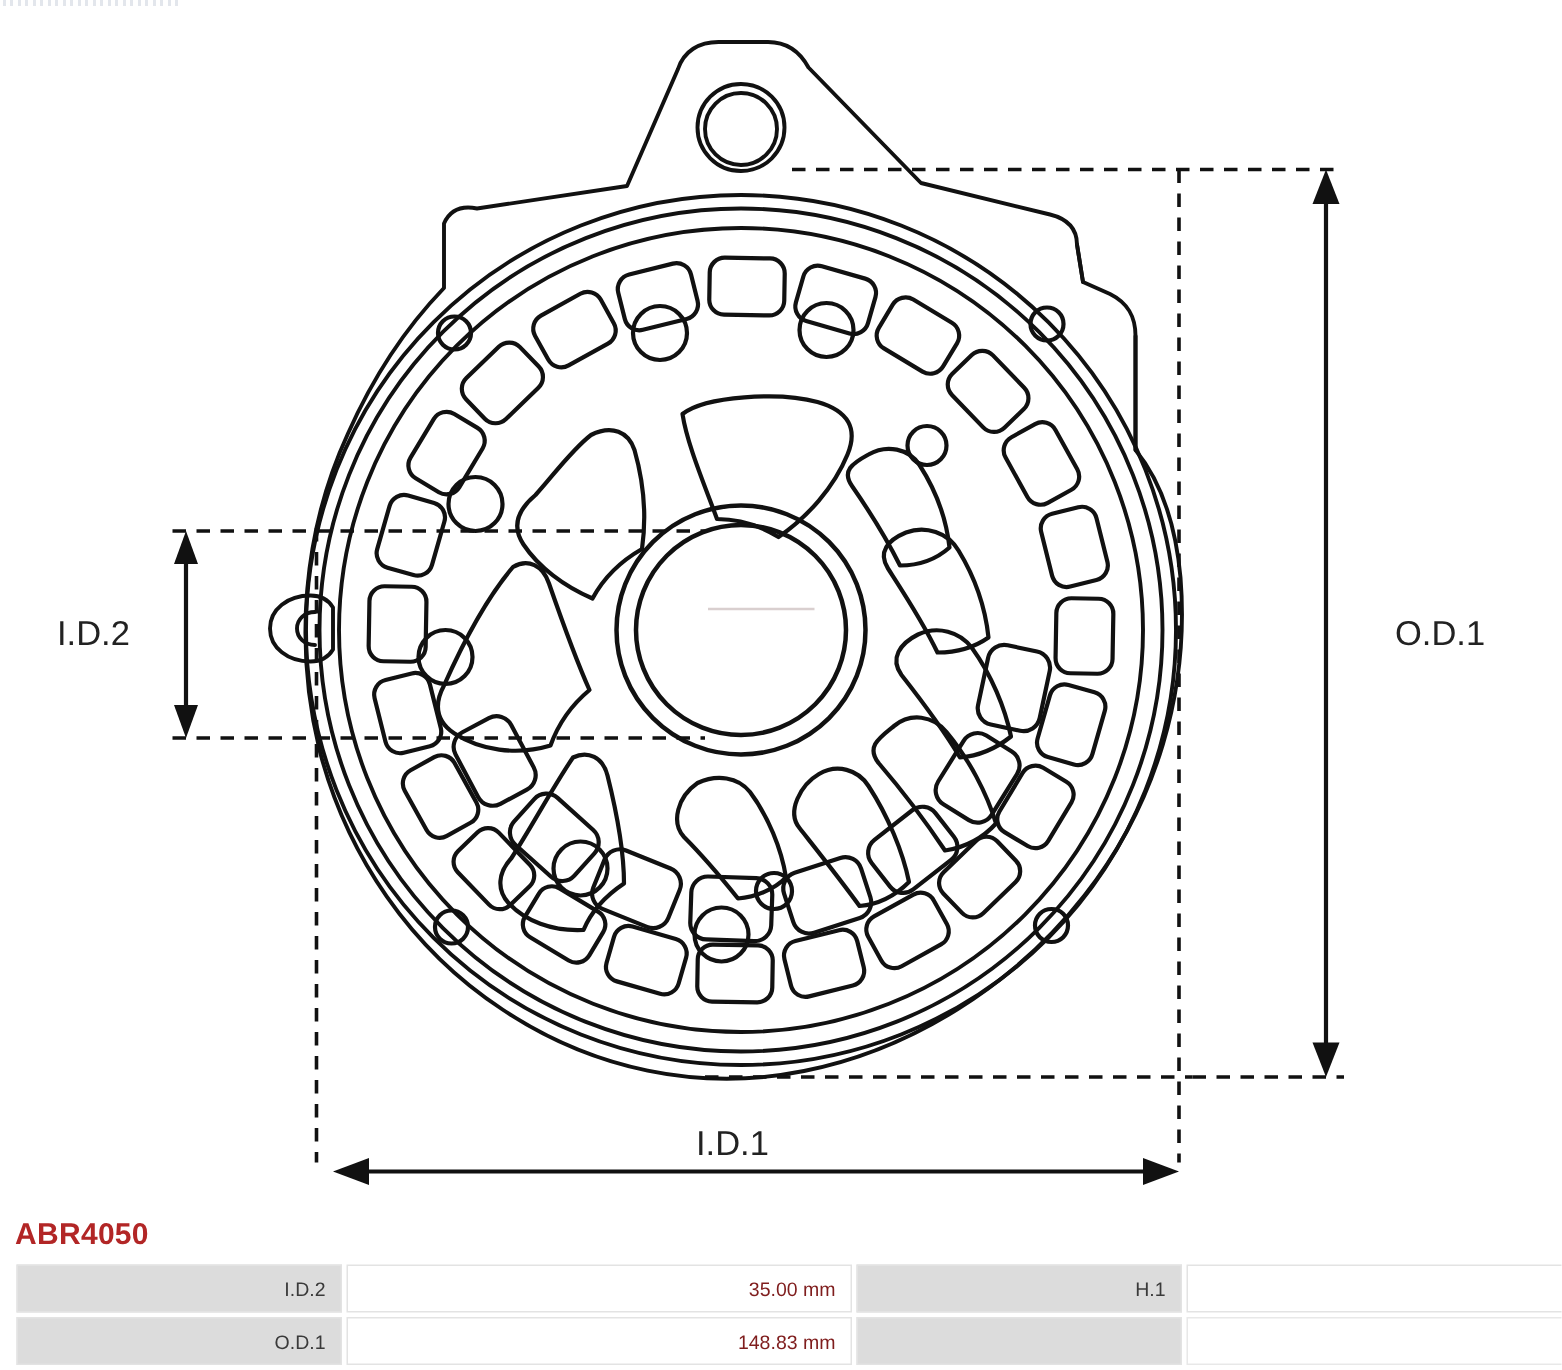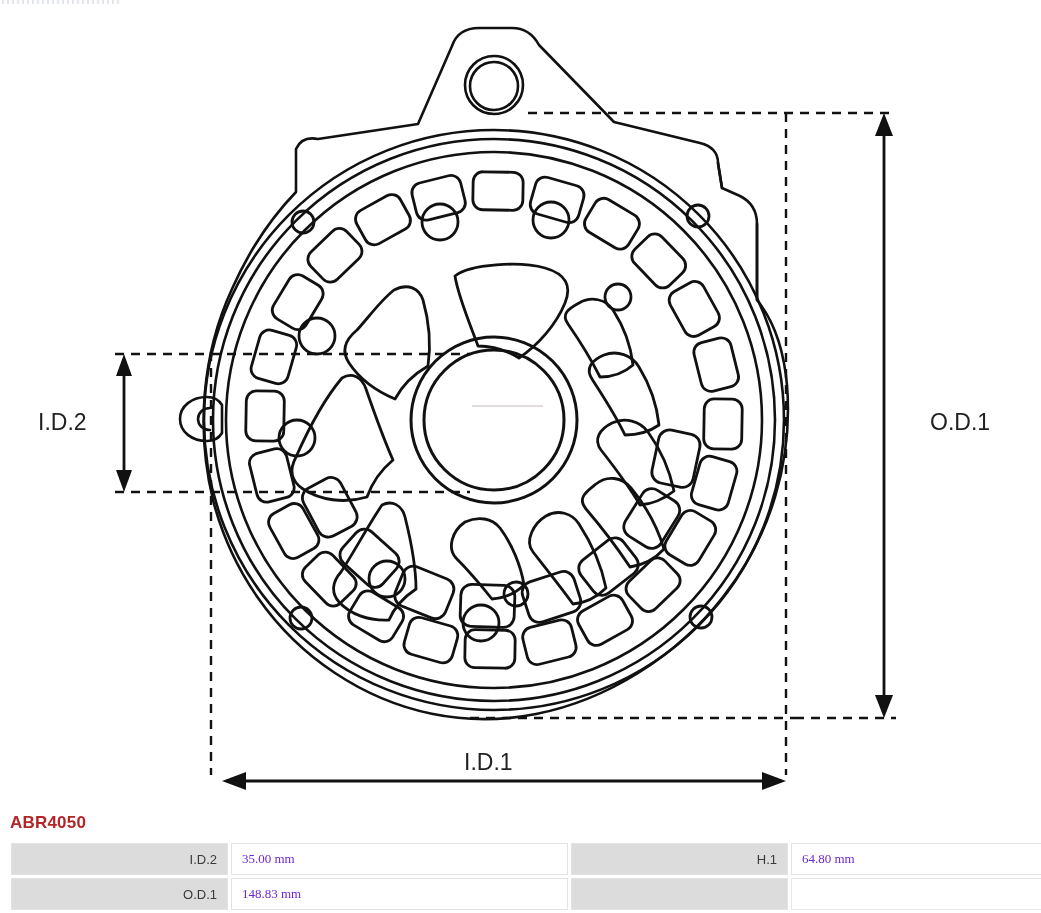--- a/index.html
+++ b/index.html
@@ -28,21 +28,21 @@
     width: 1041px;
     height: 805px;
   }
   .drawing-wrap svg {
     display: block;
   }
   .part-title {
     position: absolute;
     left: 10px;
     top: 812px;
-    font-size: 17px;
+    font-size: 20px;
     font-weight: 600;
     letter-spacing: 0.2px;
     color: #b22626;
     line-height: 22px;
     white-space: nowrap;
   }
   .spec-table {
     position: absolute;
     left: 8px;
     top: 840px;
@@ -61,24 +61,23 @@
     overflow: hidden;
   }
   .spec-table td.cell-label {
     background: #dcdcdc;
     text-align: right;
     color: #3a3a3a;
     width: 195px;
   }
   .spec-table td.cell-value {
     background: #ffffff;
-    text-align: left;
-    color: #6d28d9;
+    text-align: right;
+    color: #7f1d1d;
     width: 315px;
-    font-family: Liberation Serif, serif;
   }
   .spec-table td.cell-empty {
     background: #ffffff;
     border-color: #e8e8e8;
   }
   .spec-table td.cell-label-empty {
     background: #dcdcdc;
   }
   .top-artifact {
     position: absolute;

